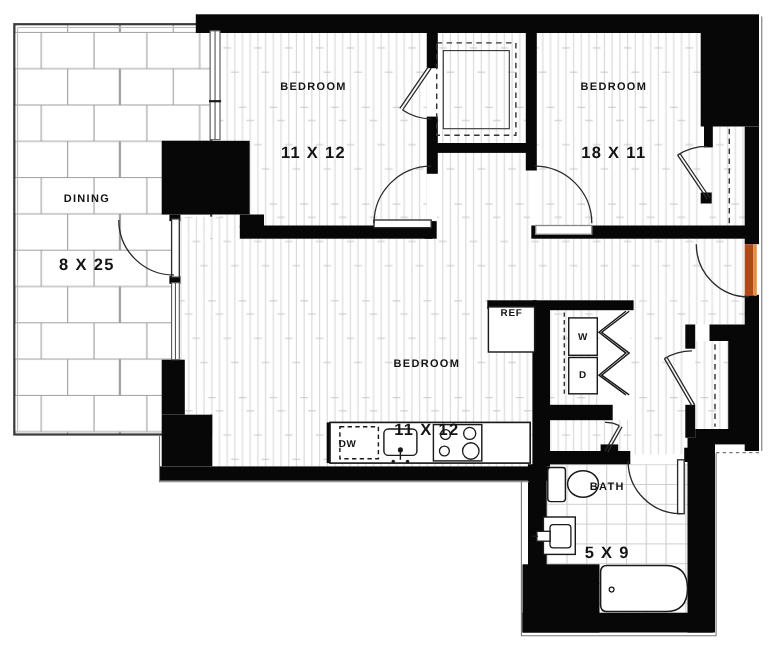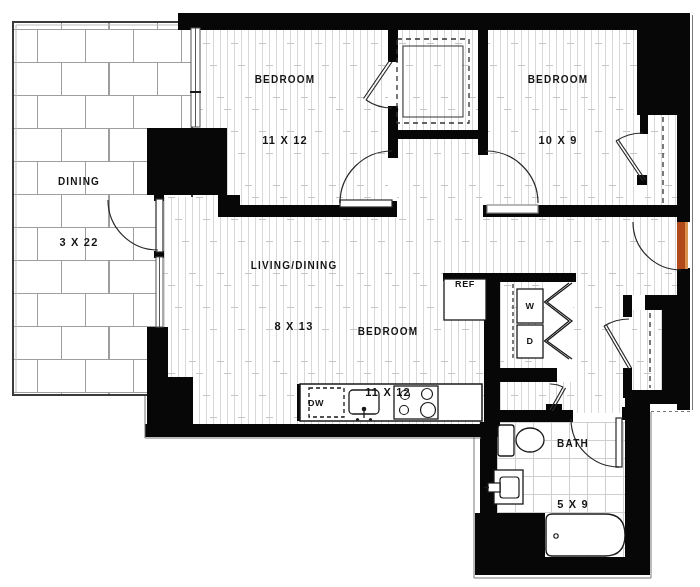--- a/index.html
+++ b/index.html
@@ -6,21 +6,21 @@
   .plan{
     position:relative;width:700px;height:587px;background:#ffffff;
     font-family:"Liberation Sans", sans-serif;overflow:hidden;
   }
   .plan svg{position:absolute;left:0;top:0;}
   .room-label{
     position:absolute;transform:translate(-50%,-50%);
     text-align:center;color:#141414;font-weight:bold;white-space:nowrap;z-index:5;
   }
   .room-name{display:block;font-size:10px;letter-spacing:1.2px;line-height:13px;}
-  .room-dims{display:block;font-size:11px;letter-spacing:1.2px;line-height:12px;margin-top:48px;}
+  .room-dims{display:block;font-size:15px;letter-spacing:1.2px;line-height:12px;margin-top:48px;}
   .fix-label{
     position:absolute;transform:translate(-50%,-50%);
     color:#141414;font-weight:bold;font-size:9px;letter-spacing:0.6px;z-index:5;white-space:nowrap;
   }
 </style>
 </head>
 <body>
 
 <div class="plan">
 
@@ -226,39 +226,35 @@
     </g>
     <g stroke="#1a1a1a" fill="#ffffff">
       <path d="M552,514 H605 Q625,514 625,535 Q625,556 605,556 H552 Q546,556 546,550 V520 Q546,514 552,514 Z" stroke-width="1.4"></path>
       <circle cx="556" cy="536" r="2.2" stroke-width="1.1" fill="none"></circle>
     </g>
   </g>
 </svg>
 
 <div class="room-label" style="left:79px;top:211px">
   <span class="room-name">DINING</span>
-  <span class="room-dims">3 X 22</span>
+  <span class="room-dims">8 X 25</span>
 </div>
 <div class="room-label" style="left:285px;top:109px">
   <span class="room-name">BEDROOM</span>
   <span class="room-dims">11 X 12</span>
 </div>
 <div class="room-label" style="left:558px;top:109px">
   <span class="room-name">BEDROOM</span>
-  <span class="room-dims">10 X 9</span>
-</div>
-<div class="room-label" style="left:294px;top:295px">
-  <span class="room-name">LIVING/DINING</span>
-  <span class="room-dims">8 X 13</span>
+  <span class="room-dims">18 X 11</span>
 </div>
 <div class="room-label" style="left:388px;top:361px">
   <span class="room-name">BEDROOM</span>
   <span class="room-dims">11 X 12</span>
 </div>
-<div class="room-label" style="left:573px;top:473px">
+<div class="room-label" style="left:552px;top:473px">
   <span class="room-name">BATH</span>
   <span class="room-dims">5 X 9</span>
 </div>
 
 <div class="fix-label" style="left:530px;top:306px">W</div>
 <div class="fix-label" style="left:530px;top:341px">D</div>
 <div class="fix-label" style="left:316px;top:403px">DW</div>
 <div class="fix-label" style="left:465px;top:284px">REF</div>
 
 </div>

